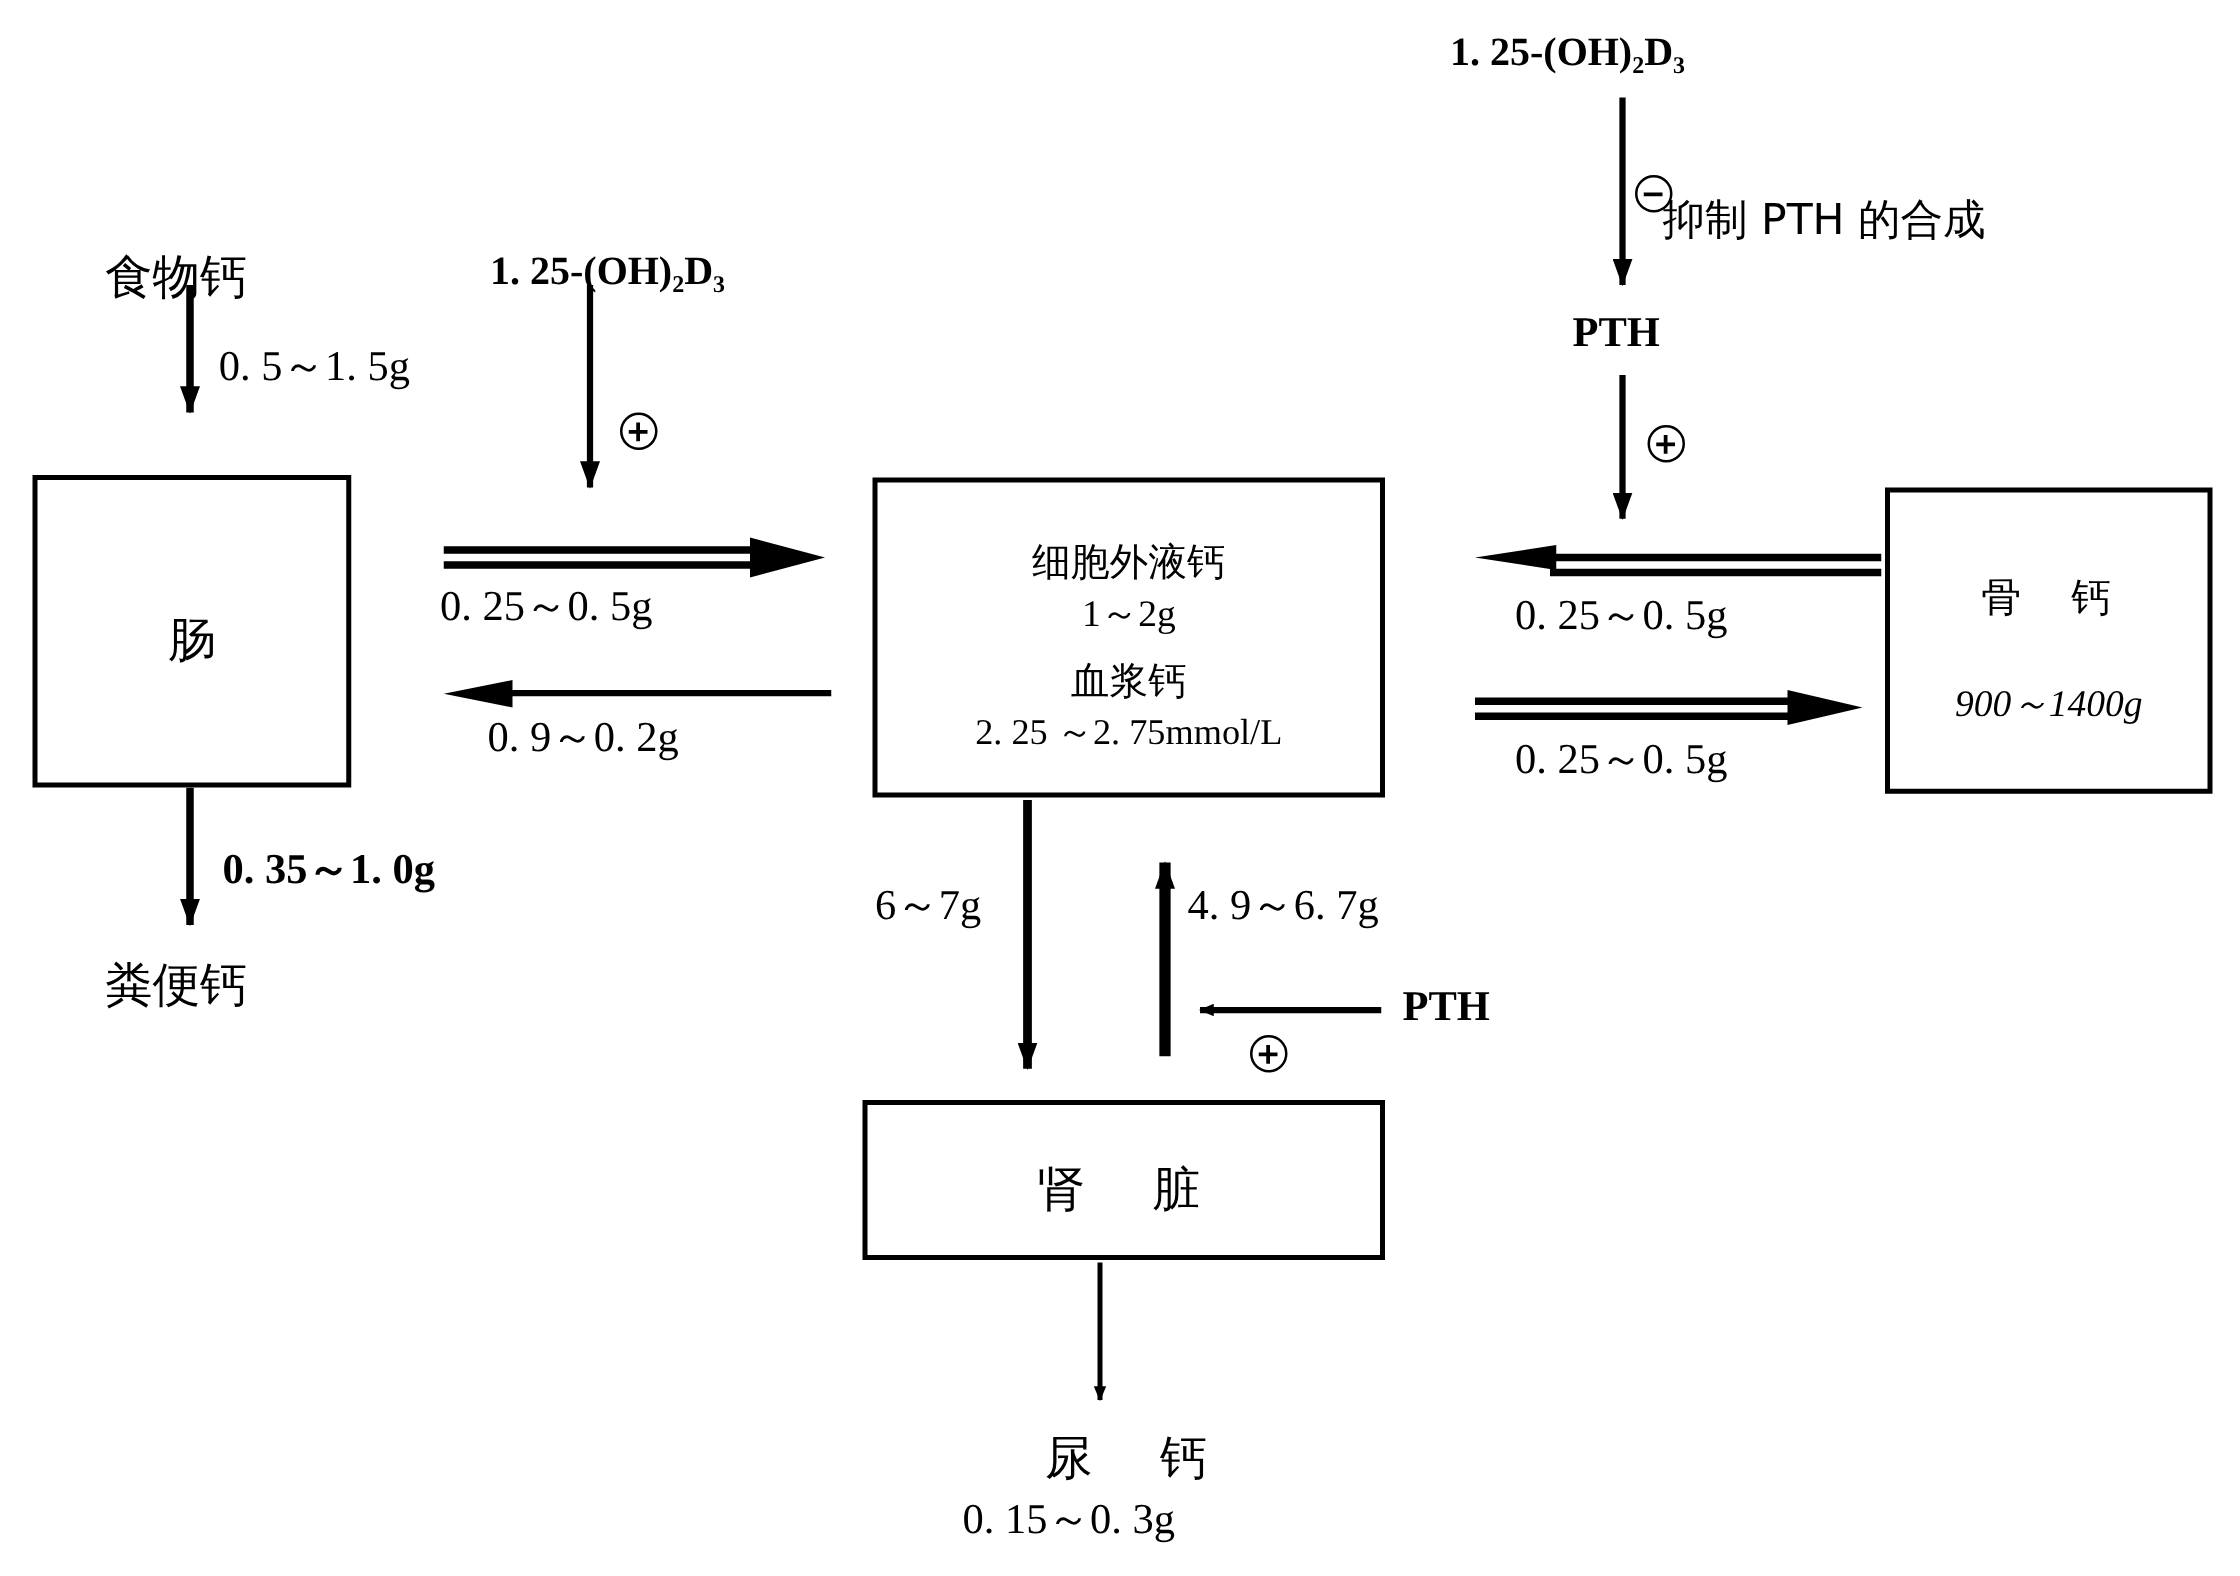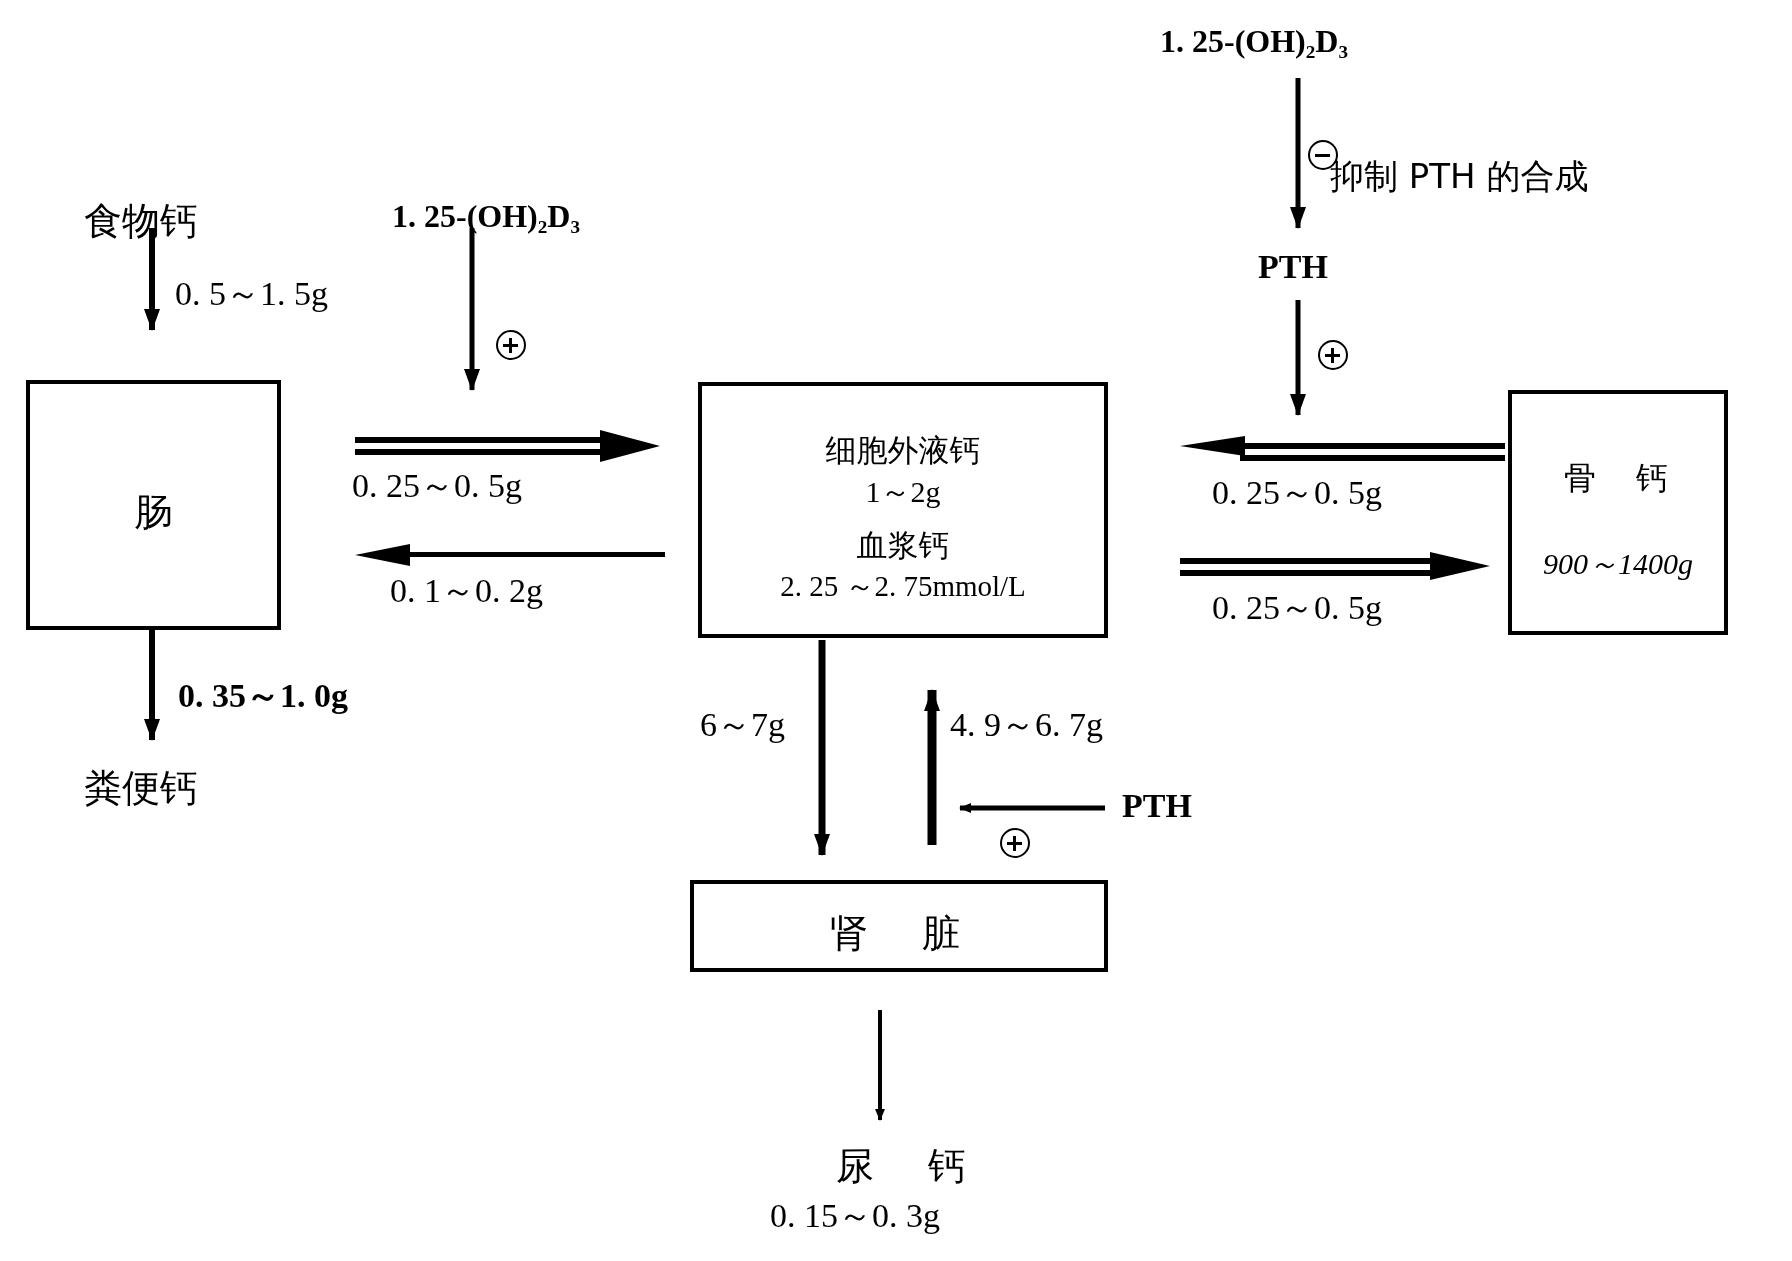--- a/index.html
+++ b/index.html
@@ -122,38 +122,38 @@
     <span class="cn">肠</span>
   </div>
 
   <div class="node" style="left:698px; top:382px; width:410px; height:256px; font-size:31px; padding:6px 8px;">
     <span class="cn">细胞外液钙</span>
     <span class="num" style="font-size:30px;">1～2g</span>
     <span class="cn" style="margin-top:12px;">血浆钙</span>
     <span class="num" style="font-size:29px;">2. 25 ～2. 75mmol/L</span>
   </div>
 
-  <div class="node" style="left:1508px; top:390px; width:220px; height:245px; font-size:32px;">
+  <div class="node" style="left:1508px; top:390px; width:262px; height:245px; font-size:32px;">
     <span class="cn" style="letter-spacing:4px;">骨　钙</span>
     <span class="num" style="font-size:30px; margin-top:44px;font-style:italic;">900～1400g</span>
   </div>
 
-  <div class="node" style="left:690px; top:880px; width:418px; height:92px; font-size:38px;">
+  <div class="node" style="left:690px; top:880px; width:418px; height:128px; font-size:38px;">
     <span class="cn" style="letter-spacing:8px;">肾　脏</span>
   </div>
 
   <div class="lbl cn" style="left:84px; top:183px; font-size:38px;">食物钙</div>
 
   <div class="lbl num" style="left:175px; top:274px; font-size:34px;">0. 5～1. 5g</div>
 
   <div class="lbl num" style="left:392px; top:197px; font-size:32px; font-weight:bold;">1. 25-(OH)₂D₃</div>
 
   <div class="lbl num" style="left:352px; top:466px; font-size:34px;">0. 25～0. 5g</div>
 
-  <div class="lbl num" style="left:390px; top:571px; font-size:34px;">0. 1～0. 2g</div>
+  <div class="lbl num" style="left:390px; top:571px; font-size:34px;">0. 9～0. 2g</div>
 
   <div class="lbl num" style="left:178px; top:676px; font-size:34px;font-weight:bold;">0. 35～1. 0g</div>
 
   <div class="lbl cn" style="left:84px; top:750px; font-size:38px;">粪便钙</div>
 
   <div class="lbl num" style="left:1160px; top:22px; font-size:32px; font-weight:bold;">1. 25-(OH)₂D₃</div>
 
   <div class="lbl cn" style="left:1330px; top:140px; font-size:34px;">抑制 PTH 的合成</div>
 
   <div class="lbl num" style="left:1258px; top:247px; font-size:34px; font-weight:bold;">PTH</div>

